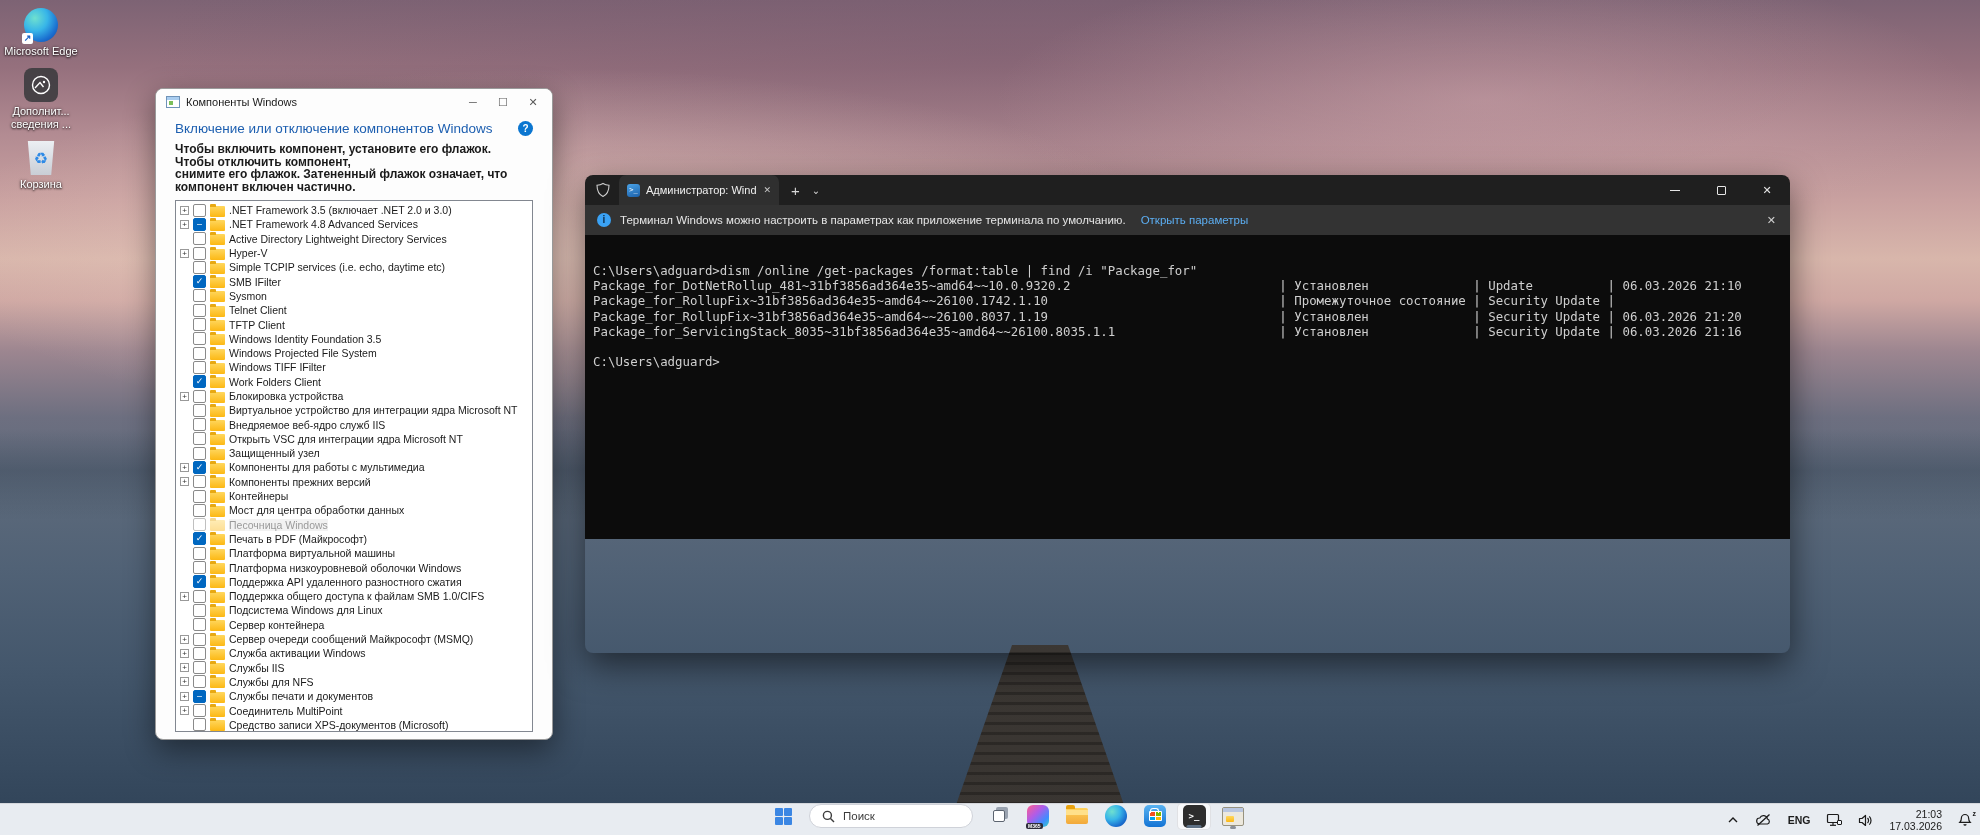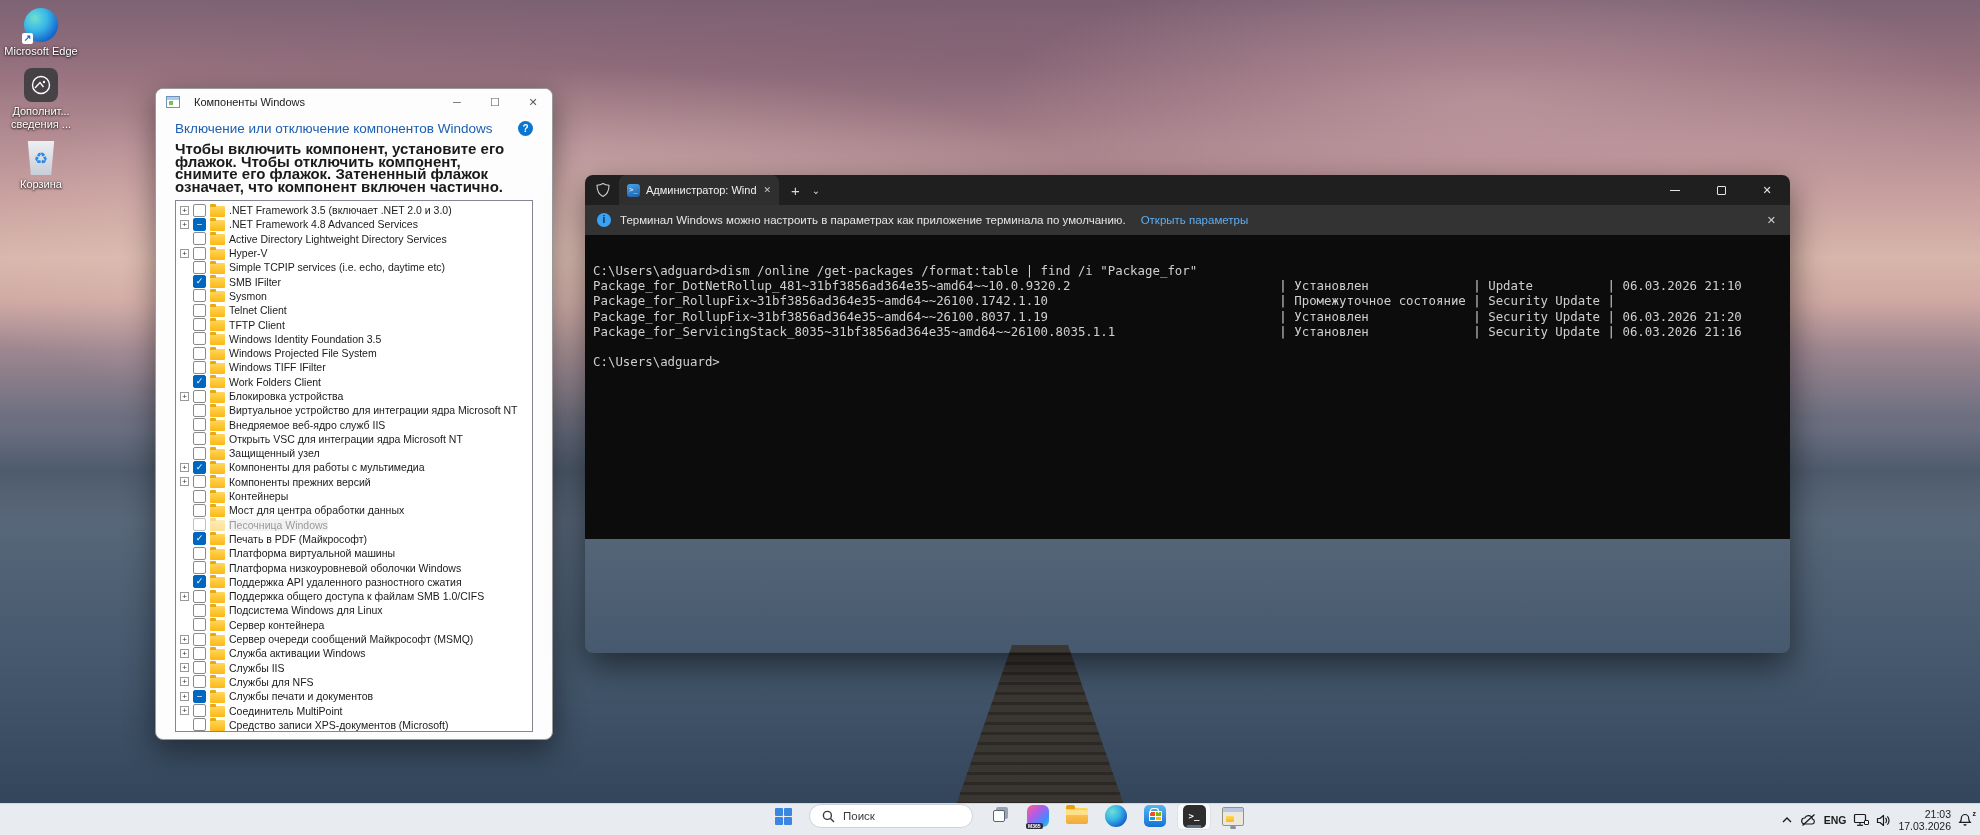--- a/index.html
+++ b/index.html
@@ -30,32 +30,32 @@
   .shortcut-arrow { position:absolute; left:-2px; bottom:-2px; width:11px; height:11px; background:#fff; border-radius:2px;
     color:#1b62c4; font-size:9px; line-height:11px; text-align:center; font-weight:bold; }
   .photo-badge { width:34px; height:34px; border-radius:8px; background:rgba(58,58,62,.88); display:flex; align-items:center; justify-content:center; }
   .bin-body { width:30px; height:34px; position:relative; display:flex; align-items:center; justify-content:center;
     background:linear-gradient(180deg,#eceff3,#c9ced6); clip-path:polygon(6% 0,94% 0,84% 100%,16% 100%); border-radius:2px; }
   .bin-body span { color:#2e8ae6; font-size:16px; }
 
   
   .features-window { position:absolute; left:155px; top:88px; width:398px; height:652px; background:#fdfdfd;
     border:1px solid #9a9a9a; border-radius:8px; box-shadow:0 10px 30px rgba(0,0,0,.45); overflow:hidden; }
-  .fw-titlebar { height:26px; display:flex; align-items:center; padding:0 4px 0 10px; background:#fdfdfd;gap:8px; }
+  .fw-titlebar { height:26px; display:flex; align-items:center; padding:0 4px 0 10px; background:#fdfdfd; }
   .fw-app-icon { width:14px; height:12px; border:1px solid #6f93b8; background:#fff; position:relative; margin-right:6px; flex:none; }
   .fw-app-icon::before { content:""; position:absolute; left:0; top:0; right:0; height:3px; background:#a9cdf0; }
   .fw-app-icon::after { content:""; position:absolute; left:2px; bottom:2px; width:4px; height:4px; background:#7cbf5a; }
   .fw-title { font-size:11px; color:#1a1a1a; flex:1 1 auto; }
   .win-ctrl { width:30px; height:22px; display:flex; align-items:center; justify-content:center; color:#5a5a5a; font-size:11px; }
   .fw-body { padding:0 19px; }
   .fw-heading-row { display:flex; align-items:center; margin-top:6px; }
   .fw-heading { font-size:13.5px; color:#1d5fb0; flex:1 1 auto; font-weight:400; }
   .help-icon { width:15px; height:15px; border-radius:50%; background:#0b76d0; color:#fff; font-size:10px; line-height:15px;
     text-align:center; font-weight:bold; flex:none; }
-  .fw-desc { margin-top:7px; font-size:15px; line-height:12.5px; color:#1a1a1a; font-weight:bold; }
+  .fw-desc { margin-top:7px; font-size:12px; line-height:12.5px; color:#1a1a1a; font-weight:bold; }
   .fw-list { margin-top:7px; height:532px; border:1px solid #828790; background:#fff; overflow:hidden; padding:2px 0 0 4px; }
   .fw-row { display:flex; align-items:center; height:14.3px; gap:4px; }
   .fw-exp { width:9px; height:9px; border:1px solid #999; background:#fff; color:#333; font-size:8px; line-height:7px;
     text-align:center; flex:none; }
   .fw-exp.hidden { visibility:hidden; }
   .fw-cb { width:13px; height:13px; border:1px solid #8a8a8a; border-radius:2px; background:#fff; flex:none;
     font-size:9px; line-height:11px; text-align:center; color:#fff; }
   .fw-cb.checked, .fw-cb.partial { background:#0067c0; border-color:#0067c0; }
   .fw-cb.disabled { border-color:#c0c0c0; }
   .fw-folder { width:15px; height:11px; background:linear-gradient(#ffd75e,#fcb814); border-radius:1px; position:relative; flex:none; margin-top:2px; }
@@ -116,21 +116,21 @@
     align-items:center; justify-content:center; position:relative; }
   .store-bag { width:13px; height:10px; background:#fff; border-radius:1px; display:grid; grid-template-columns:1fr 1fr; gap:1px; padding:1px; }
   .store-bag::before { content:""; position:absolute; top:3px; width:7px; height:4px; border:1.3px solid #fff; border-bottom:none; border-radius:3px 3px 0 0; }
   .store-bag b { display:block; }
   .terminal-icon { width:23px; height:23px; border-radius:5px; background:#2d2d2d; color:#fff;
     font-family:"DejaVu Sans Mono",monospace; font-size:9px; font-weight:bold; line-height:23px; text-align:center; }
   .featapp-icon { width:22px; height:19px; background:#ece8dd; border:1px solid #97927f; border-radius:2px; position:relative; }
   .featapp-icon::before { content:""; position:absolute; top:0; left:0; right:0; height:4px; background:#b9c6e0; }
   .featapp-icon::after { content:""; position:absolute; left:3px; bottom:3px; width:8px; height:6px; background:linear-gradient(#ffd75e,#fcb814); border-radius:1px; }
 
-  .tray { position:absolute; right:4px; top:0; height:32px; display:flex; align-items:center; gap:7px; padding-right:4px; }
+  .tray { position:absolute; right:4px; top:0; height:32px; display:flex; align-items:center; gap:16px; padding-right:4px; }
   .tray-item { display:flex; align-items:center; justify-content:center; color:#1b1b1b; }
   .tray-lang { font-size:10.5px; font-weight:600; }
   .tray-clock { text-align:right; font-size:10.5px; line-height:12px; color:#1b1b1b; }
   .bell-wrap { position:relative; }
   .bell-z { position:absolute; top:-3px; right:-4px; font-size:7px; font-weight:bold; color:#1b1b1b; }
 </style>
 </head>
 <body>
 
 <div class="stage">

